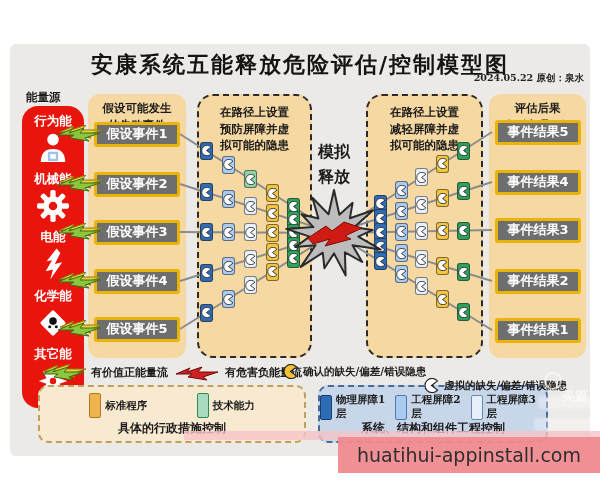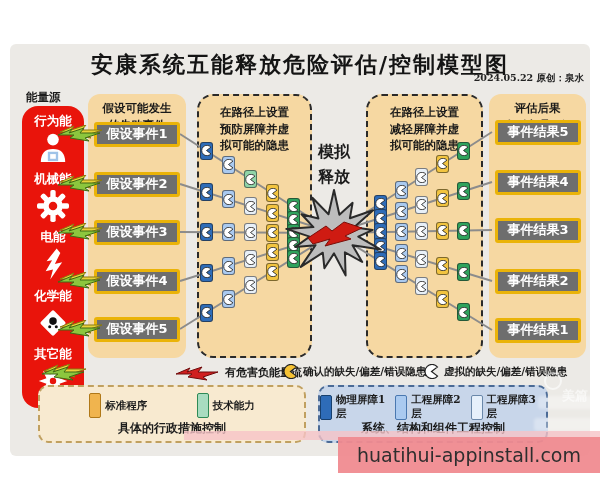--- a/index.html
+++ b/index.html
@@ -470,31 +470,32 @@
     </svg></div>
 <div class="bolt" style="left: 56px; top: 320px;"><svg width="46" height="17" viewBox="0 0 46 17">
       <polygon points="2,10 16,4 13,8 28,3 24,8 44,8 29,13 33,16 14,13 18,10" transform="translate(2,-3)" fill="#e8d23a" stroke="#8a7a10" stroke-width="1"></polygon>
       <polygon points="2,10 16,4 13,8 28,3 24,8 44,8 29,13 33,16 14,13 18,10" fill="#8cc63e" stroke="#3f6b14" stroke-width="1"></polygon>
     </svg></div>
 <div class="flow-item" style="left: 40px;">
     <svg width="46" height="17" viewBox="0 0 46 17">
       <polygon points="2,10 16,4 13,8 28,3 24,8 44,8 29,13 33,16 14,13 18,10" transform="translate(2,-3)" fill="#e8d23a" stroke="#8a7a10" stroke-width="1"></polygon>
       <polygon points="2,10 16,4 13,8 28,3 24,8 44,8 29,13 33,16 14,13 18,10" fill="#8cc63e" stroke="#3f6b14" stroke-width="1"></polygon>
     </svg>
+    <div class="flow-label serif">有价值正能量流</div>
   </div>
 <div class="flow-item" style="left: 174px;">
     <svg width="46" height="17" viewBox="0 0 46 17">
       <polygon points="2,10 16,4 13,8 28,3 24,8 44,8 29,13 33,16 14,13 18,10" fill="#d01f1f" stroke="#6e0c0c" stroke-width="1"></polygon>
     </svg>
     <div class="flow-label serif">有危害负能量流</div>
   </div>
 <div class="flow-item" style="left: 283px;">
     <svg width="15" height="15" viewBox="0 0 14 14">
       <path d="M7 7 L12.6 2.8 A6.6 6.6 0 1 0 12.6 11.2 Z" fill="#f5c235" stroke="#222" stroke-width="1.1"></path>
     </svg>
     <div class="flow-label serif small">确认的缺失/偏差/错误隐患</div>
   </div>
-<div class="flow-item" style="left: 424px;">
+<div class="flow-item" style="left: 424px; margin-top: 14px;">
     <svg width="15" height="15" viewBox="0 0 14 14">
       <path d="M7 7 L12.6 2.8 A6.6 6.6 0 1 0 12.6 11.2 Z" fill="#ffffff" stroke="#222" stroke-width="1.1"></path>
     </svg>
     <div class="flow-label serif small">虚拟的缺失/偏差/错误隐患</div>
   </div>
 
 </body></html>

